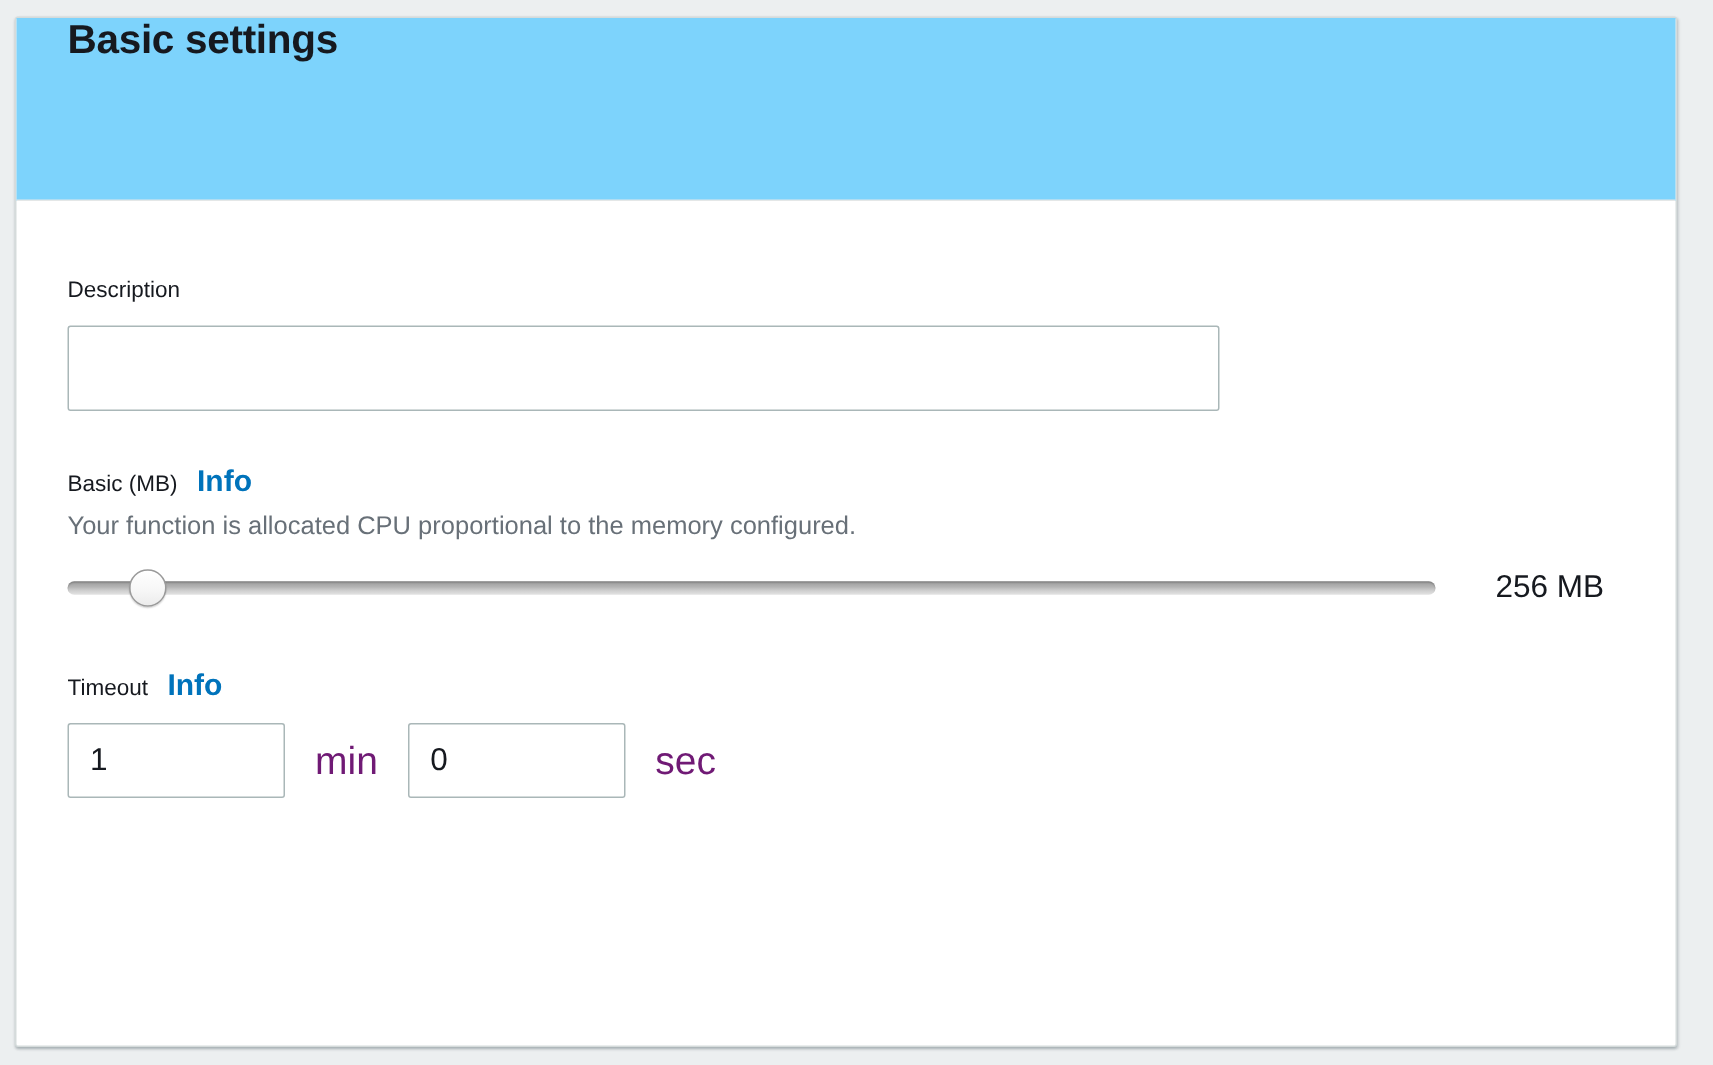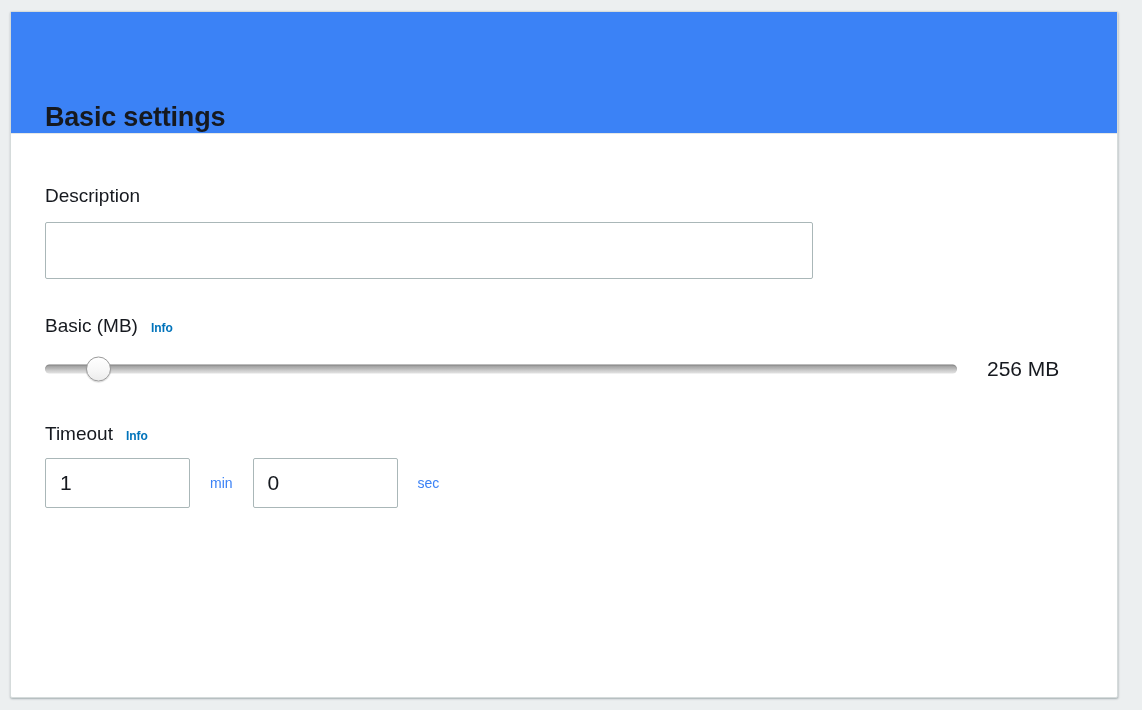--- a/index.html
+++ b/index.html
@@ -23,55 +23,55 @@
     height: 687px;
     background: #ffffff;
     border: 1px solid #d5dbdb;
     border-radius: 2px;
     box-sizing: border-box;
     box-shadow: 0 1px 2px rgba(0,28,36,0.22), 1px 1px 2px rgba(0,28,36,0.10);
   }
 
   .panel-header {
     height: 122px;
-    background: #3b82f6;
+    background: #7dd3fc;
     border-bottom: 1px solid #e4e7e7;
     box-sizing: border-box;
     display: flex;
-    align-items: flex-end;
+    align-items: flex-start;
     padding-left: 34px;
   }
 
   .panel-title {
     font-size: 27px;
     font-weight: bold;
     color: #16191f;
     letter-spacing: -0.2px;
     line-height: 1.1;
   }
 
   .panel-body {
     padding: 51px 34px 0 34px;
   }
 
   
   .field-label {
-    font-size: 19px;
+    font-size: 15px;
     color: #16191f;
     line-height: 1.2;
   }
 
   .label-row {
     display: flex;
     align-items: baseline;
   }
 
   .info-link {
     margin-left: 13px;
-    font-size: 12px;
+    font-size: 20px;
     font-weight: bold;
     color: #0073bb;
     text-decoration: none;
     cursor: pointer;
   }
 
   .field-hint {
     font-size: 17px;
     color: #687078;
     margin-top: 7px;
@@ -135,21 +135,21 @@
     transform: translateY(-50%);
     border-radius: 50%;
     background: linear-gradient(to bottom, #ffffff 0%, #f7f7f7 55%, #ececec 100%);
     border: 1px solid #9a9a9a;
     box-sizing: border-box;
     box-shadow: 0 1px 1px rgba(0,0,0,0.16);
     cursor: pointer;
   }
 
   .slider-value {
-    margin-left: 30px;
+    margin-left: 40px;
     font-size: 21px;
     color: #16191f;
     white-space: nowrap;
   }
 
   
   .timeout-block { margin-top: 41px; }
 
   .timeout-row {
     display: flex;
@@ -165,22 +165,22 @@
     border-radius: 2px;
     background: #ffffff;
     font-family: "Liberation Sans", sans-serif;
     font-size: 21px;
     color: #16191f;
     padding: 0 14px;
     outline: none;
   }
 
   .unit-label {
-    font-size: 14px;
-    color: #3b82f6;
+    font-size: 26px;
+    color: #701a75;
     margin: 0 20px;
   }
   .unit-label.last { margin-right: 0; text-align: center; }
 </style>
 </head>
 <body>
 
 <div class="panel">
 
   <div class="panel-header">
@@ -194,20 +194,21 @@
         <span class="field-label">Description</span>
       </div>
       <input class="text-input" type="text" value="" style="">
     </div>
 
     <div class="memory-block">
       <div class="label-row">
         <span class="field-label">Basic (MB)</span>
         <span class="info-link">Info</span>
       </div>
+      <div class="field-hint">Your function is allocated CPU proportional to the memory configured.</div>
 
       <div class="slider-row">
         <div class="slider-wrap">
           <div class="slider-track"></div>
           <div class="slider-thumb" id="memory-thumb" style="left: 5.8%;"></div>
         </div>
         <div class="slider-value">256 MB</div>
       </div>
     </div>
 

